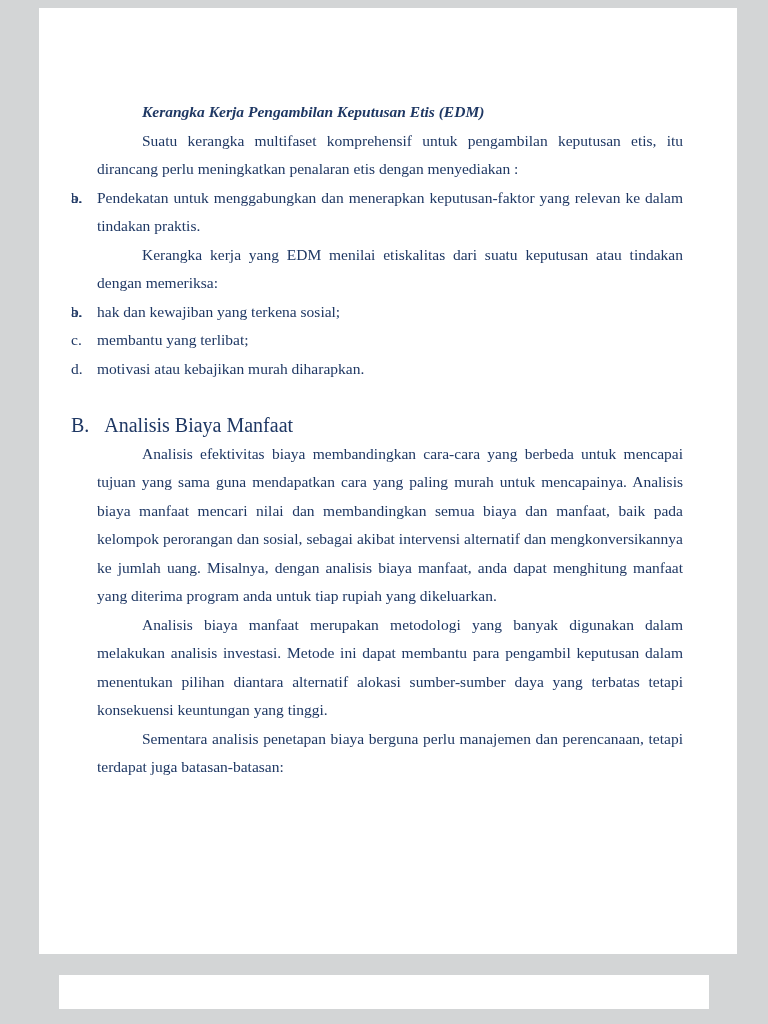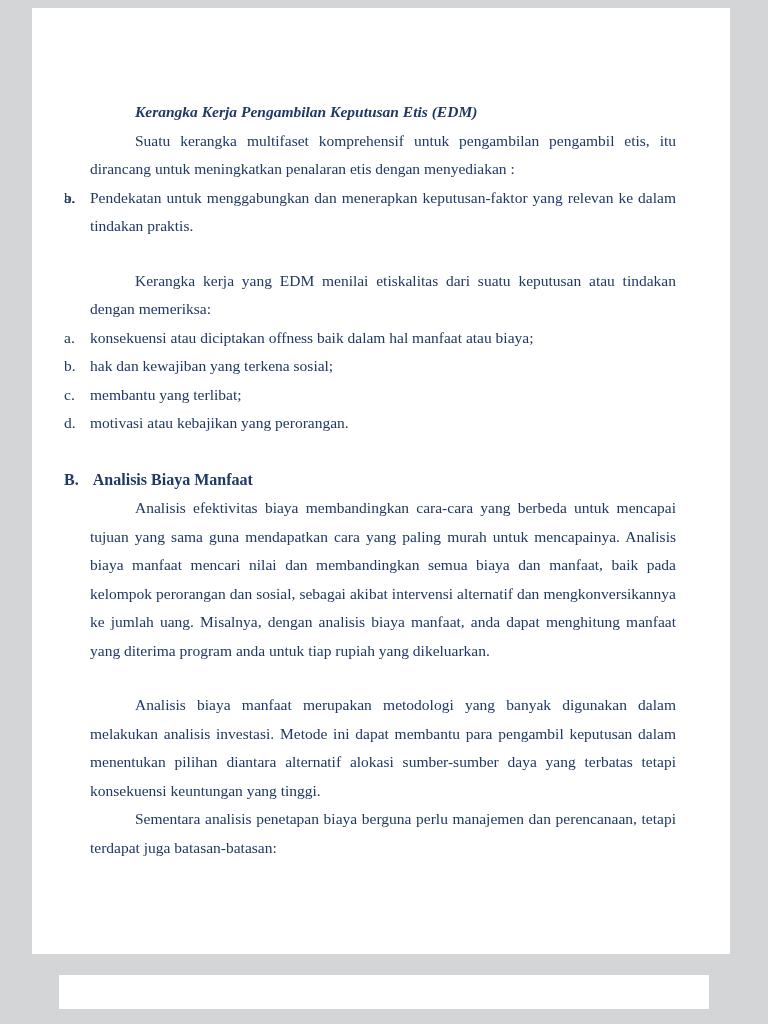--- a/index.html
+++ b/index.html
@@ -11,21 +11,21 @@
     overflow: hidden;
     font-family: "Liberation Serif", "DejaVu Serif", serif;
   }
   .viewer {
     position: relative;
     width: 768px;
     height: 1024px;
   }
   .page {
     position: absolute;
-    left: 32px;
+    left: 39px;
     top: 8px;
     width: 698px;
     height: 946px;
     background: #ffffff;
     box-sizing: border-box;
     padding: 90px 54px 0 58px;
     color: #1f3864;
     font-size: 15.5px;
     line-height: 28.5px;
   }
@@ -34,85 +34,84 @@
     font-weight: bold;
     font-style: italic;
     text-indent: 45px;
     font-size: 15.5px;
   }
   .para {
     margin: 0;
     text-align: justify;
   }
   .indent { text-indent: 45px; }
-  .spaced { margin-top: 26px; }
+  .spaced { }
   .list { margin: 0; }
   .list-item {
     position: relative;
     text-align: justify;
   }
   .marker {
     position: absolute;
     left: -26px;
     top: 0;
   }
   .heading {
     margin: 28px 0 0 -26px;
-    font-size: 16px;
-    font-weight: bold;
+    font-size: 20px;
+    font-weight: normal;
     font-style: normal;
   }
   .heading .h-label { margin-right: 11px; }
   .next-page {
     position: absolute;
     left: 59px;
     top: 975px;
     width: 650px;
     height: 34px;
     background: #ffffff;
   }
 </style>
 </head>
 <body>
 
 <div class="viewer">
   <div class="page">
 
     <p class="title">Kerangka Kerja Pengambilan Keputusan Etis (EDM)</p>
 
-    <p class="para indent">Suatu kerangka multifaset komprehensif untuk pengambilan pengambil etis, itu dirancang untuk meningkatkan penalaran etis dengan menyediakan :</p>
+    <p class="para indent">Suatu kerangka multifaset komprehensif untuk pengambilan keputusan etis, itu dirancang perlu meningkatkan penalaran etis dengan menyediakan :</p>
 
     <div class="list">
       <div class="list-item">
         <span class="marker">a.</span>
       </div>
       <div class="list-item">
         <span class="marker">b.</span>
         <span class="list-text">Pendekatan untuk menggabungkan dan menerapkan keputusan-faktor yang relevan ke dalam tindakan praktis.</span>
       </div>
     </div>
 
     <p class="para indent spaced">Kerangka kerja yang EDM menilai etiskalitas dari suatu keputusan atau tindakan dengan memeriksa:</p>
 
     <div class="list">
       <div class="list-item">
         <span class="marker">a.</span>
-        <span class="list-text">konsekuensi atau diciptakan offness baik dalam hal manfaat atau biaya;</span>
       </div>
       <div class="list-item">
         <span class="marker">b.</span>
         <span class="list-text">hak dan kewajiban yang terkena sosial;</span>
       </div>
       <div class="list-item">
         <span class="marker">c.</span>
         <span class="list-text">membantu yang terlibat;</span>
       </div>
       <div class="list-item">
         <span class="marker">d.</span>
-        <span class="list-text">motivasi atau kebajikan yang perorangan.</span>
+        <span class="list-text">motivasi atau kebajikan murah diharapkan.</span>
       </div>
     </div>
 
     <h2 class="heading">
       <span class="h-label">B.</span>
       <span class="h-text">Analisis Biaya Manfaat</span>
     </h2>
 
     <p class="para indent">Analisis efektivitas biaya membandingkan cara-cara yang berbeda untuk mencapai tujuan yang sama guna mendapatkan cara yang paling murah untuk mencapainya. Analisis biaya manfaat mencari nilai dan membandingkan semua biaya dan manfaat, baik pada kelompok perorangan dan sosial, sebagai akibat intervensi alternatif dan mengkonversikannya ke jumlah uang. Misalnya, dengan analisis biaya manfaat, anda dapat menghitung manfaat yang diterima program anda untuk tiap rupiah yang dikeluarkan.</p>
 

